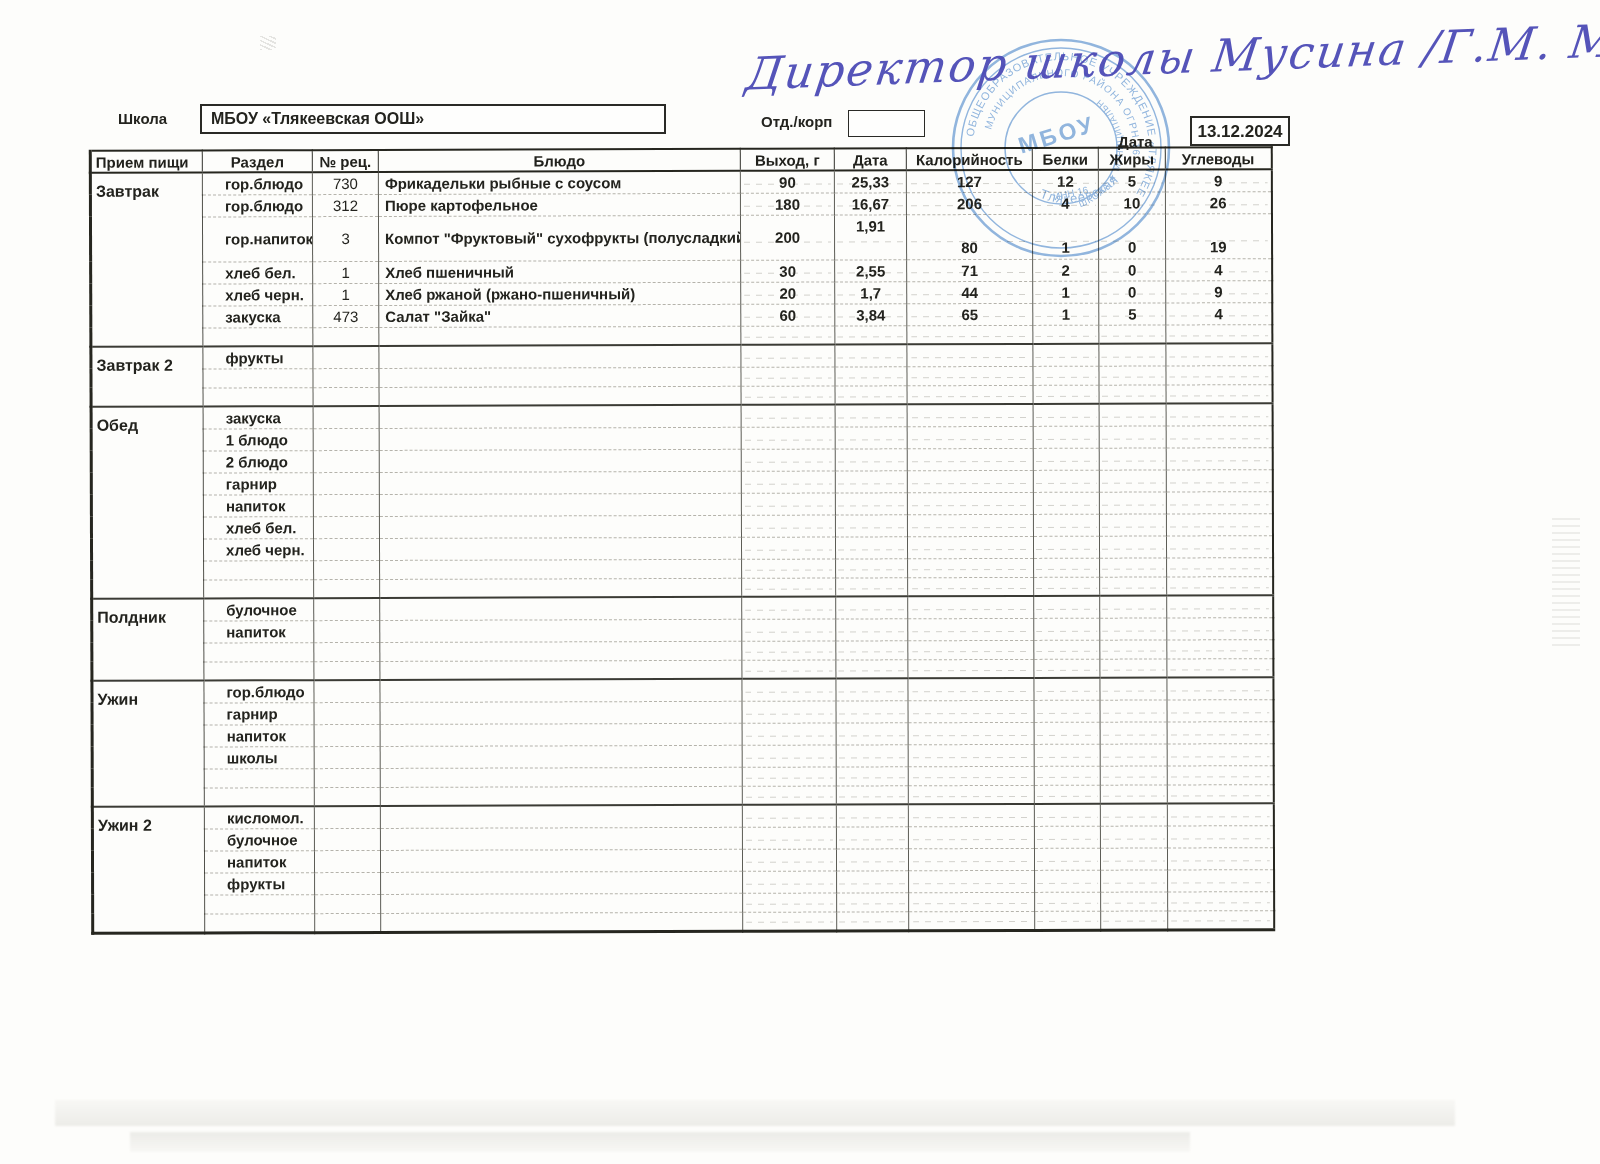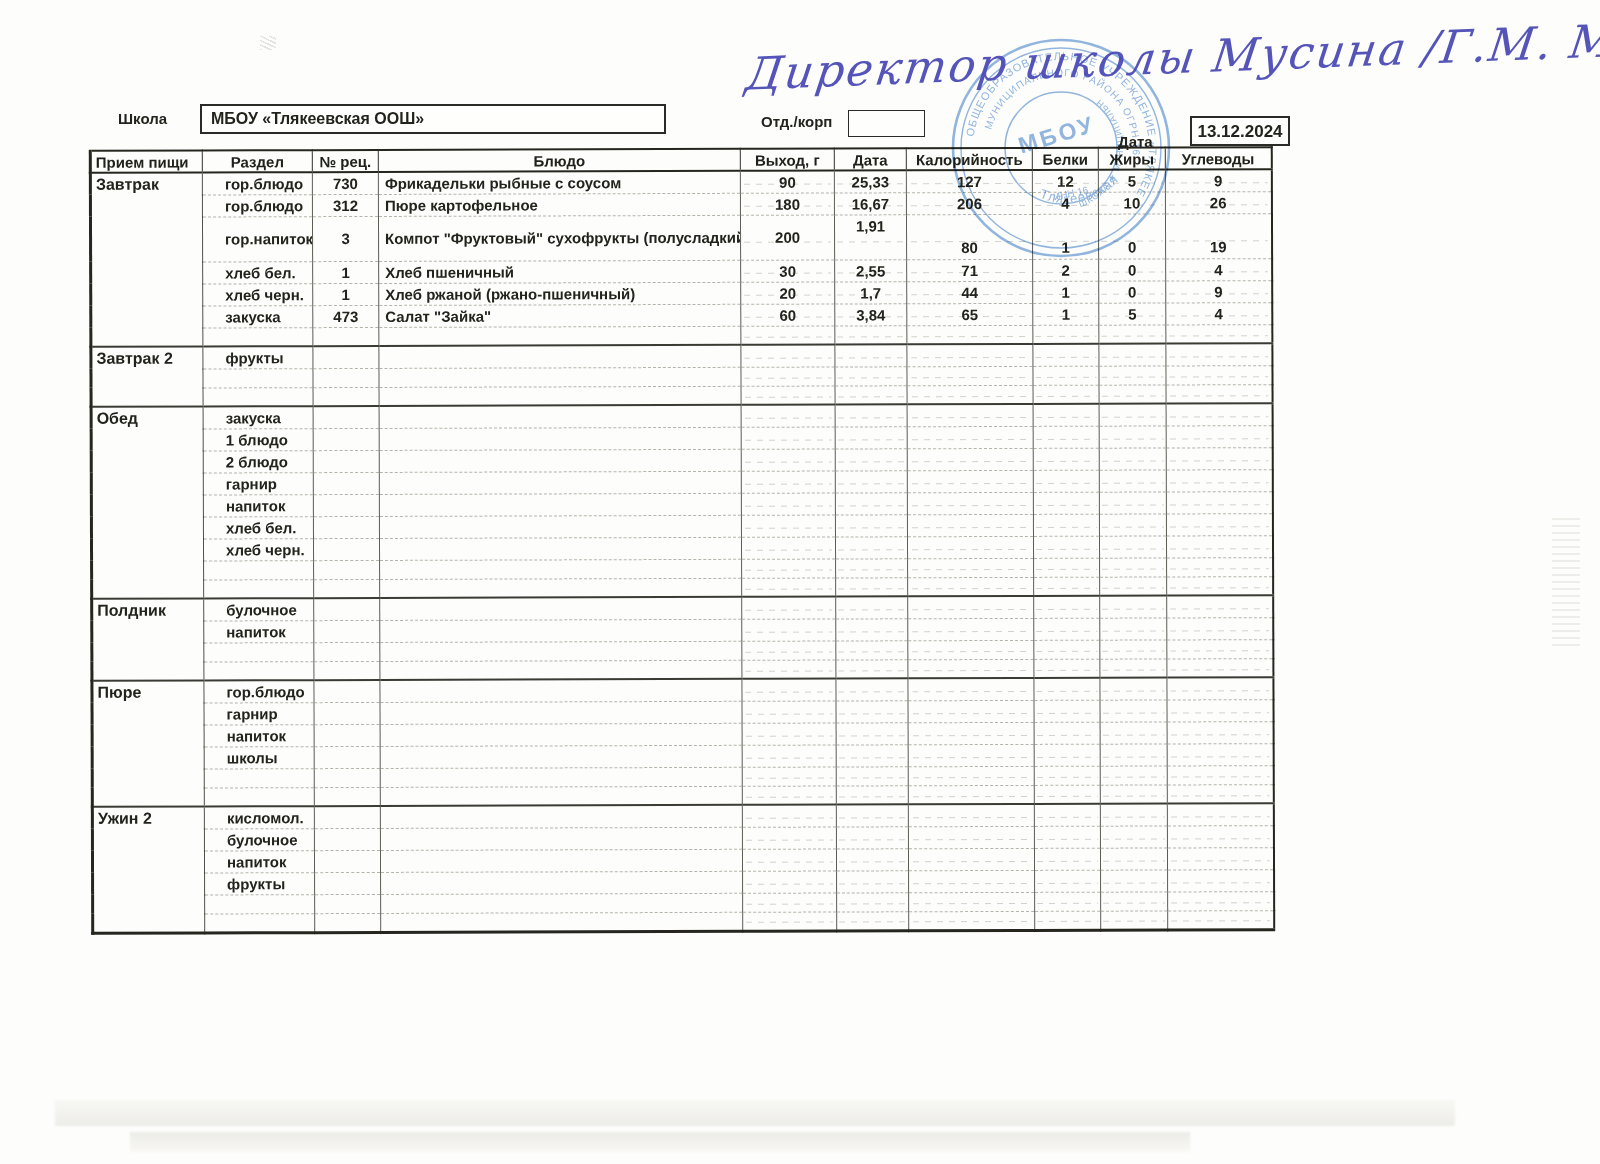--- a/index.html
+++ b/index.html
@@ -32,24 +32,24 @@
   
   .table-wrap { position:absolute; left:90px; top:148px; z-index:2; transform:rotate(-0.18deg); }
   table.menu { border-collapse:collapse; table-layout:fixed; width:1181px;
     border:2px solid #26261f; border-left-width:3px; border-bottom-width:3px; background:transparent; }
   thead th { border:1.6px solid #32322b; border-bottom:2.2px solid #26261f;
     font-size:15px; font-weight:700; height:20px; padding:0 2px; color:#21211c; }
   thead th.first { text-align:left; padding-left:4px;border-radius:11px; }
   tbody td { border-right:1.4px solid rgba(52,52,45,.8); border-top:1px dashed rgba(122,119,106,.55);
     font-size:15px; padding:0 4px; height:22px; box-sizing:border-box; overflow:hidden; white-space:nowrap; }
   tr.sec-start td { border-top:2px solid rgba(42,42,36,.92); }
-  td.meal { font-weight:700; font-size:16px; vertical-align:top; padding:2px 2px 0 4px;
+  td.meal { font-weight:700; font-size:16px; vertical-align:top; padding:9px 2px 0 4px;
     border-right:1.5px solid rgba(52,52,45,.85); }
   td.razdel { font-weight:600; padding-left:22px; }
-  td.rec  { text-align:center; font-weight:700; }
+  td.rec  { text-align:center; font-weight:400; }
   td.dish { font-weight:600; padding-left:6px; }
   td.num  { text-align:center; font-weight:600;
     background-image:repeating-linear-gradient(90deg, rgba(112,109,96,.30) 0 6px, transparent 6px 12px);
     background-size:94% 1px; background-repeat:no-repeat; background-position:50% 62%; }
   tr.tall td { height:45px; }
   tr.short td { height:19px; }
   td.vtop { vertical-align:top; padding-top:2px; }
   td.vbot { vertical-align:bottom; padding-bottom:3px; }
   
   .artifact { position:absolute; pointer-events:none; }
@@ -394,21 +394,21 @@
             <td class="rec"></td>
             <td class="dish"></td>
             <td class="num"></td>
             <td class="num"></td>
             <td class="num"></td>
             <td class="num"></td>
             <td class="num"></td>
             <td class="num"></td>
           </tr>
           <tr class="sec-start">
-            <td class="meal" rowspan="6">Пюре</td>
+            <td class="meal" rowspan="6">Ужин</td>
             <td class="razdel">гор.блюдо</td>
             <td class="rec"></td>
             <td class="dish"></td>
             <td class="num"></td>
             <td class="num"></td>
             <td class="num"></td>
             <td class="num"></td>
             <td class="num"></td>
             <td class="num"></td>
           </tr>

